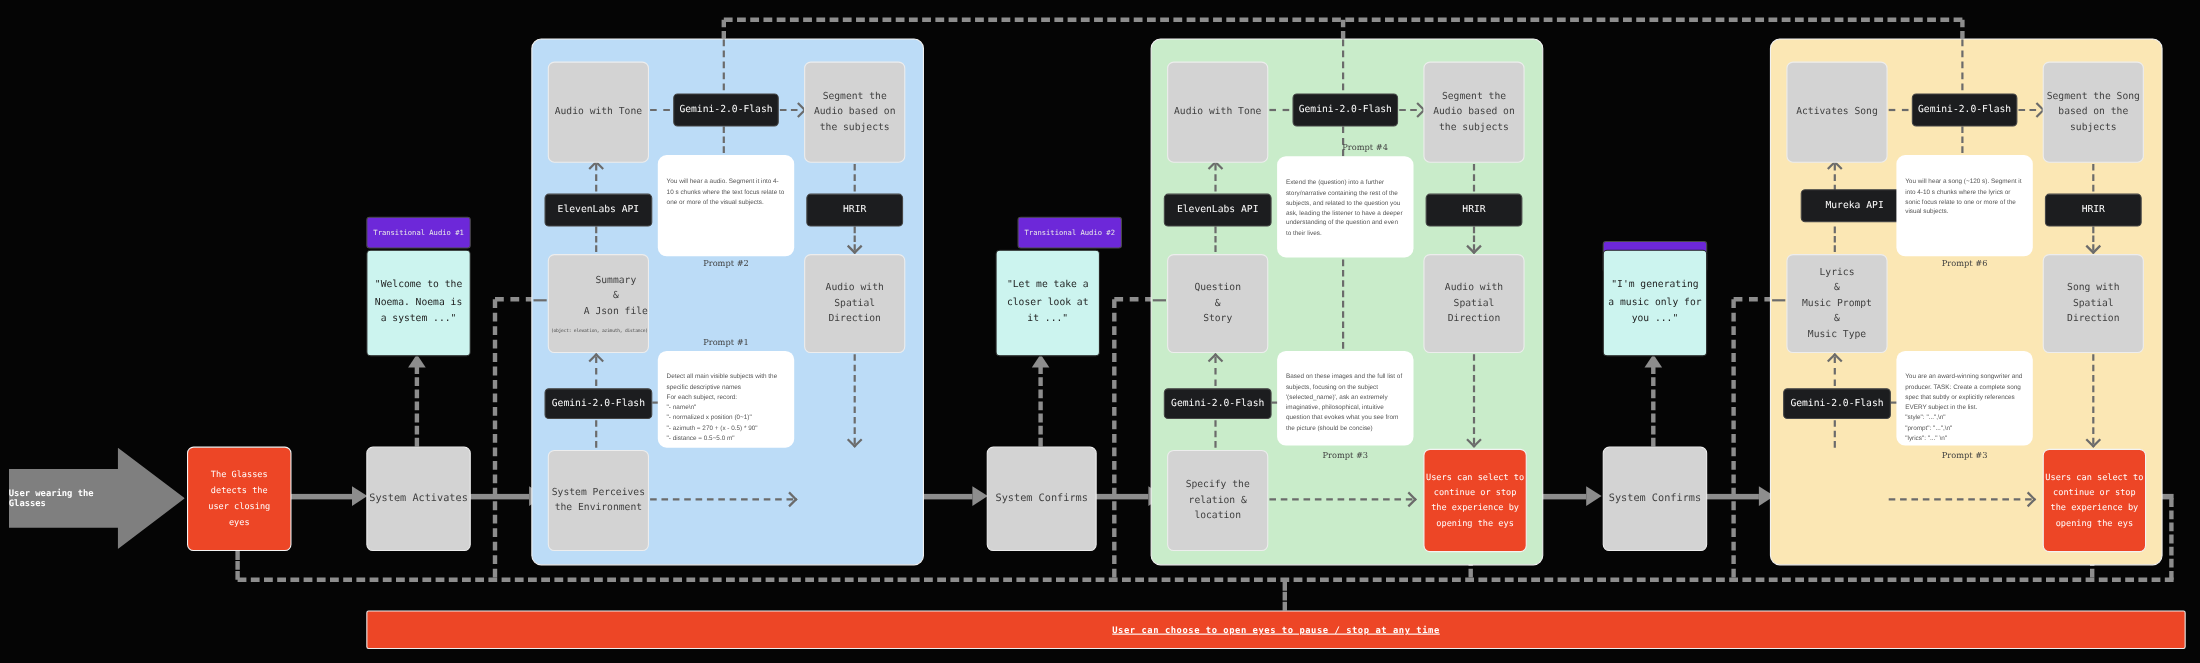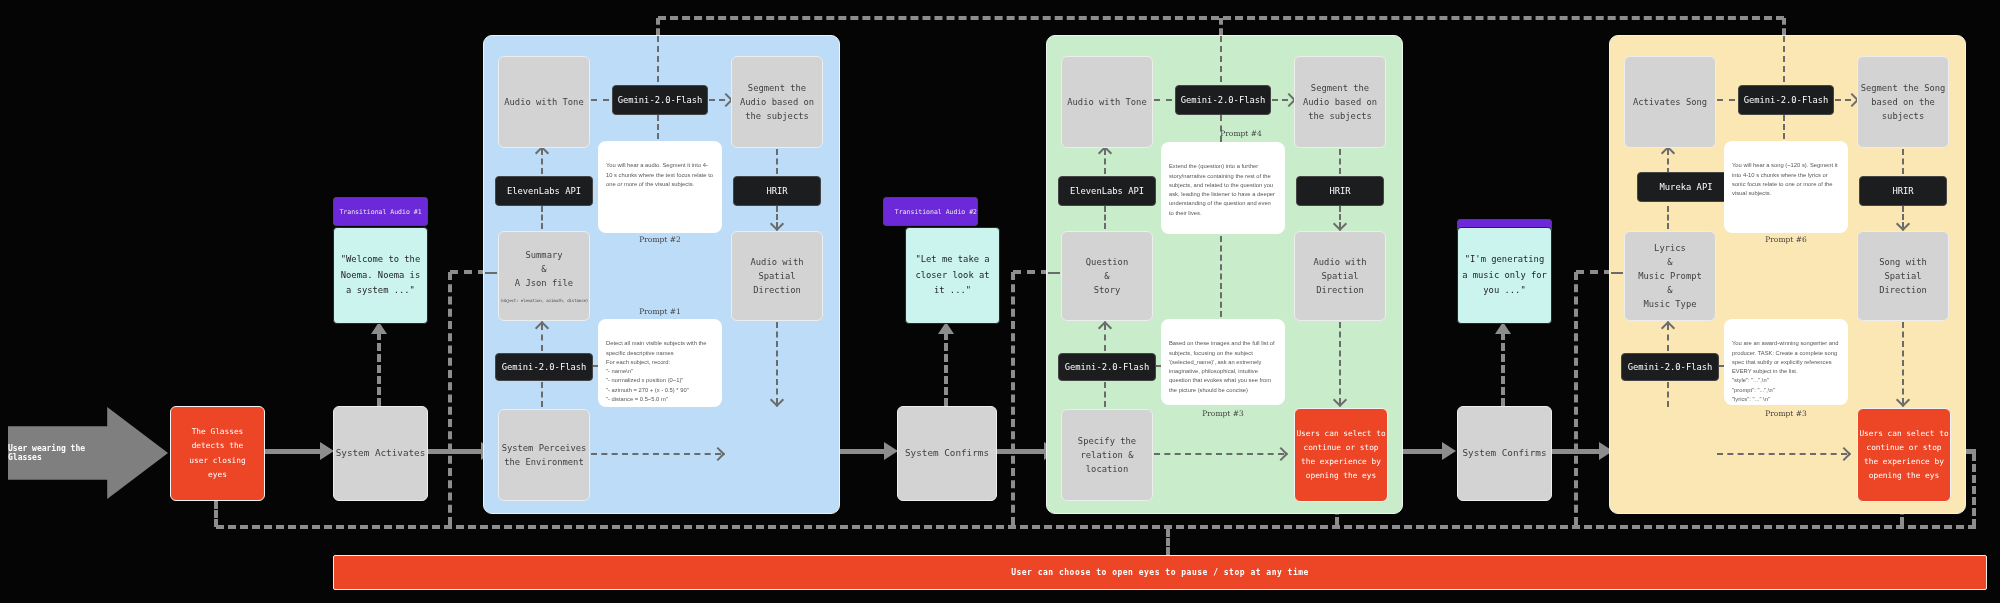--- a/index.html
+++ b/index.html
@@ -41,21 +41,21 @@
   .chev{width:8px;height:8px;border-right:2.5px solid #6b6b6b;border-bottom:2.5px solid #6b6b6b;}
   .c-r{transform:rotate(-45deg);}
   .c-u{transform:rotate(-135deg);}
   .c-d{transform:rotate(45deg);}
   
   .fat-arrow{background:#7f7f7f;
     clip-path:polygon(0 21%,62% 21%,62% 0,100% 50%,62% 100%,62% 79%,0 79%);}
   .fat-arrow .txt{position:absolute;left:0;top:0;width:62%;height:100%;display:flex;align-items:center;
     justify-content:center;color:#fff;font-size:8px;font-weight:bold;}
   .red-bar{background:#ed4626;border:1.5px solid #ededed;border-radius:2px;color:#fff;display:flex;
-    align-items:center;justify-content:center;font-size:8px;font-weight:bold;letter-spacing:.5px;}
+    align-items:center;justify-content:center;font-size:8px;font-weight:bold;letter-spacing:.5px;text-decoration:underline;}
 </style>
 </head>
 <body>
 
 <div class="stage">
 
   <div class="abs tdash-h" style="left:658px;top:16px;width:1126px;"></div>
   <div class="abs tdash-v" style="left:656px;top:18px;height:17px;"></div>
   <div class="abs tdash-v" style="left:1219px;top:18px;height:17px;"></div>
   <div class="abs tdash-v" style="left:1782px;top:18px;height:17px;"></div>
@@ -109,21 +109,21 @@
 
   <div class="abs ta-header" style="left:333px;top:197px;width:93px;height:27px;">
     <span>Transitional Audio #1</span>
   </div>
   <div class="abs cyan-box" style="left:333px;top:227px;width:93px;height:95px;">
     <span>"Welcome to the
 Noema. Noema is
 a system ..."</span>
   </div>
 
-  <div class="abs ta-header" style="left:883px;top:197px;width:93px;height:27px;justify-content:flex-end;">
+  <div class="abs ta-header" style="left:925px;top:197px;width:93px;height:27px;">
     <span>Transitional Audio #2</span>
   </div>
   <div class="abs cyan-box" style="left:905px;top:227px;width:93px;height:95px;">
     <span>"Let me take a
 closer look at
 it ..."</span>
   </div>
   <div class="abs gray-box big" style="left:897px;top:406px;width:98px;height:93px;">
     <span>System Confirms</span>
   </div>
@@ -178,21 +178,21 @@
     </div>
     <div class="abs black-box" style="left:249px;top:140px;width:86px;height:28px;">
       <span>HRIR</span>
     </div>
     <div class="abs note" style="left:114px;top:105px;width:124px;height:92px;">
       <span>You will hear a audio. Segment it into 4-10 s chunks where the text focus relate to one or more of the visual subjects.</span>
     </div>
     <div class="abs caption" style="left:114px;top:199px;width:124px;">
       <span>Prompt #2</span>
     </div>
-    <div class="abs gray-box" style="left:14px;top:195px;width:90px;height:88px;">
+    <div class="abs gray-box" style="left:14px;top:195px;width:90px;height:88px;align-items:flex-end;">
       <span>Summary
 &amp;
 A Json file</span>
       <span class="sub">(object: elevation, azimuth, distance)</span>
     </div>
     <div class="abs gray-box" style="left:247px;top:195px;width:90px;height:88px;">
       <span>Audio with
 Spatial Direction</span>
     </div>
     <div class="abs caption" style="left:114px;top:271px;width:124px;">

